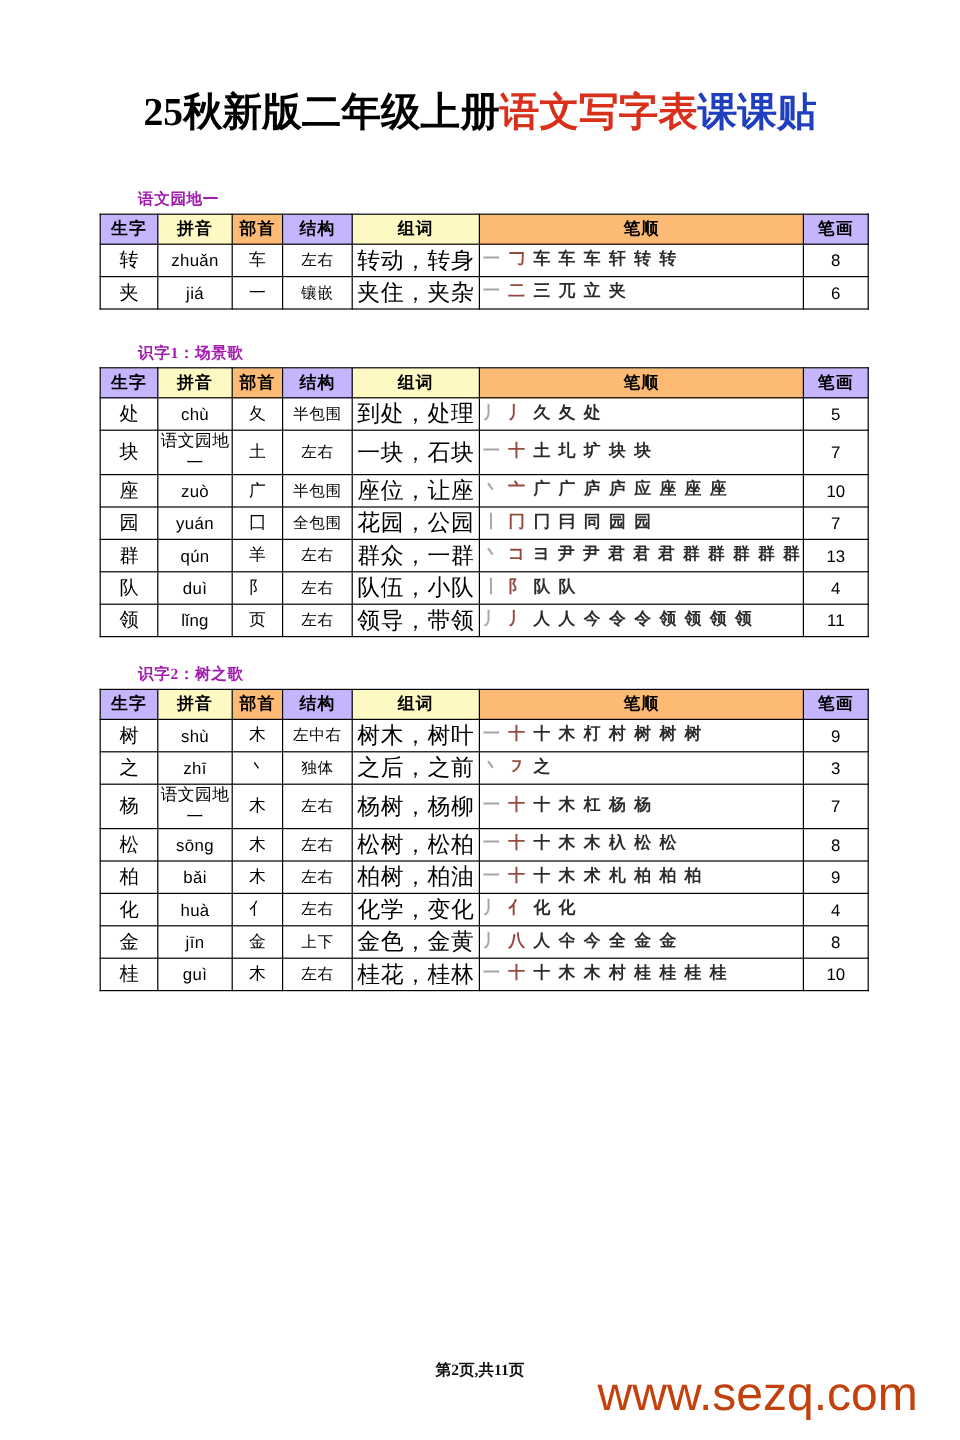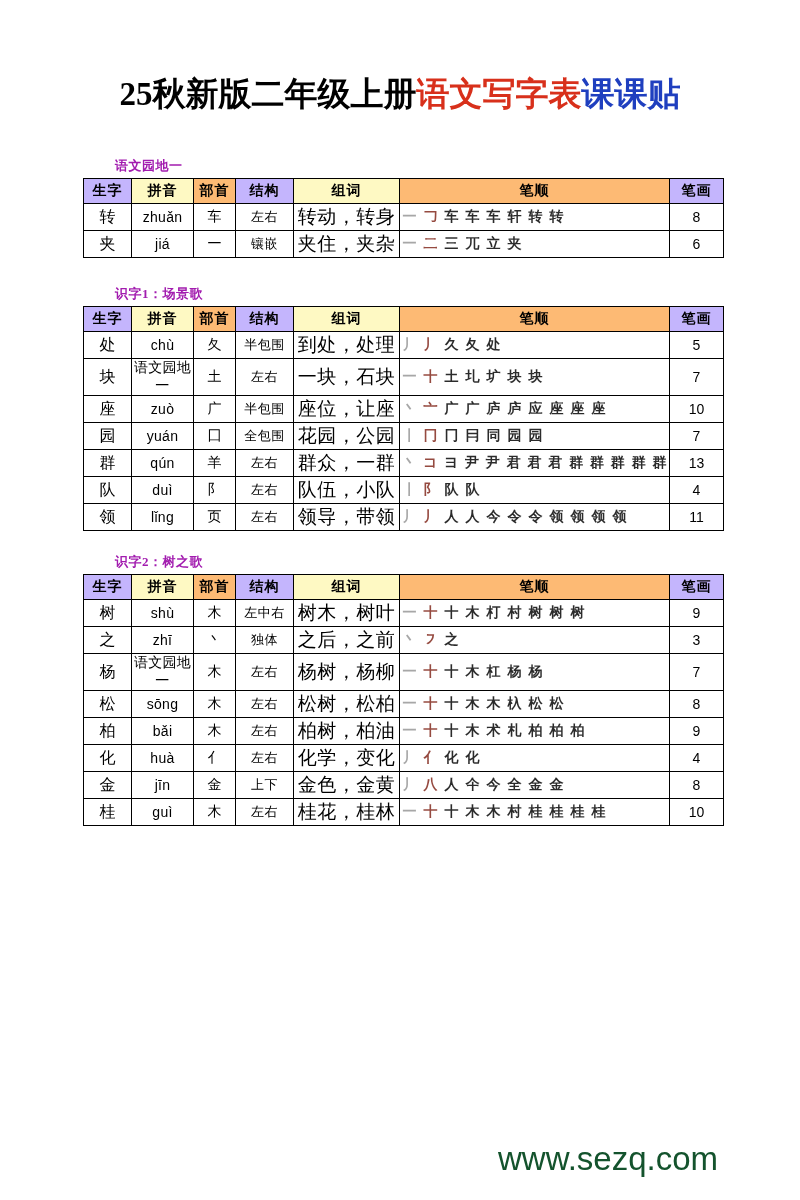--- a/index.html
+++ b/index.html
@@ -168,22 +168,22 @@
     font-size: 13px;
     font-weight: bold;
     color: #111111;
     font-family: "Liberation Serif", "DejaVu Serif", serif;
   }
   .watermark {
     position: absolute;
     left: 498px;
     top: 1128px;
     font-family: "Liberation Sans", "DejaVu Sans", sans-serif;
-    font-size: 33px;
-    color: #14532d;
+    font-size: 40px;
+    color: #c2410c;
     letter-spacing: 0px;
     white-space: nowrap;
   }
 </style>
 </head>
 <body>
 
 <div class="page">
 
   <div class="title">
@@ -594,15 +594,16 @@
               <span class="stroke-step">桂</span>
               <span class="stroke-step">桂</span>
               <span class="stroke-step">桂</span>
             </div>
           </td>
           <td class="cell-bh">10</td>
         </tr>
       </tbody>
   </table>
 
+  <div class="footer">第2页,共11页</div>
   <div class="watermark">www.sezq.com</div>
 
 </div>
 
 </body></html>

